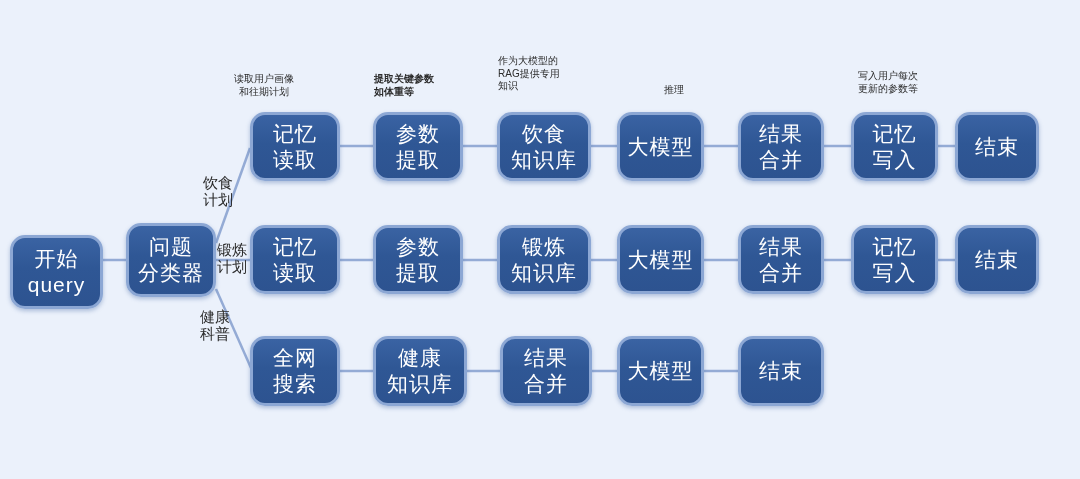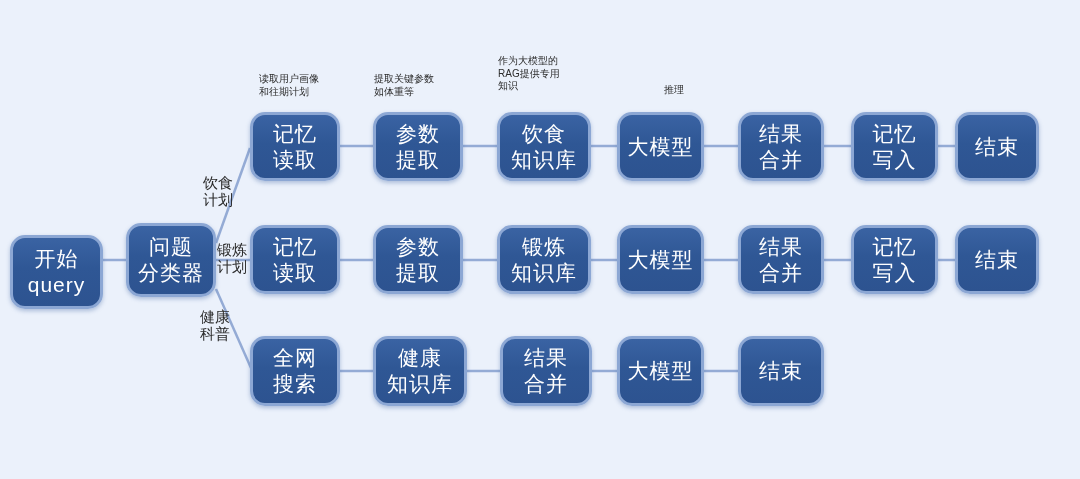--- a/index.html
+++ b/index.html
@@ -162,21 +162,23 @@
     </div>
     <div class="node" style="left: 738px; top: 336px; width: 86px; height: 70px;">
       <span class="node-label">结束</span>
     </div>
     <div class="branch-label" style="left: 203px; top: 174px;">饮食
 计划</div>
     <div class="branch-label" style="left: 217px; top: 241px;">锻炼
 计划</div>
     <div class="branch-label" style="left: 200px; top: 308px;">健康
 科普</div>
-    <div class="annotation" style="left: 259px; top: 73px;">读取用户画像
+    <div class="annotation" style="left: 234px; top: 73px; text-align: center;">读取用户画像
 和往期计划</div>
-    <div class="annotation" style="left: 374px; top: 73px;">提取关键参数
+    <div class="annotation" style="left: 374px; top: 73px; font-weight: bold;">提取关键参数
 如体重等</div>
     <div class="annotation" style="left: 498px; top: 55px;">作为大模型的
 RAG提供专用
 知识</div>
     <div class="annotation" style="left: 664px; top: 84px;">推理</div>
+    <div class="annotation" style="left: 858px; top: 70px;">写入用户每次
+更新的参数等</div>
   </div>
 
 </body></html>

